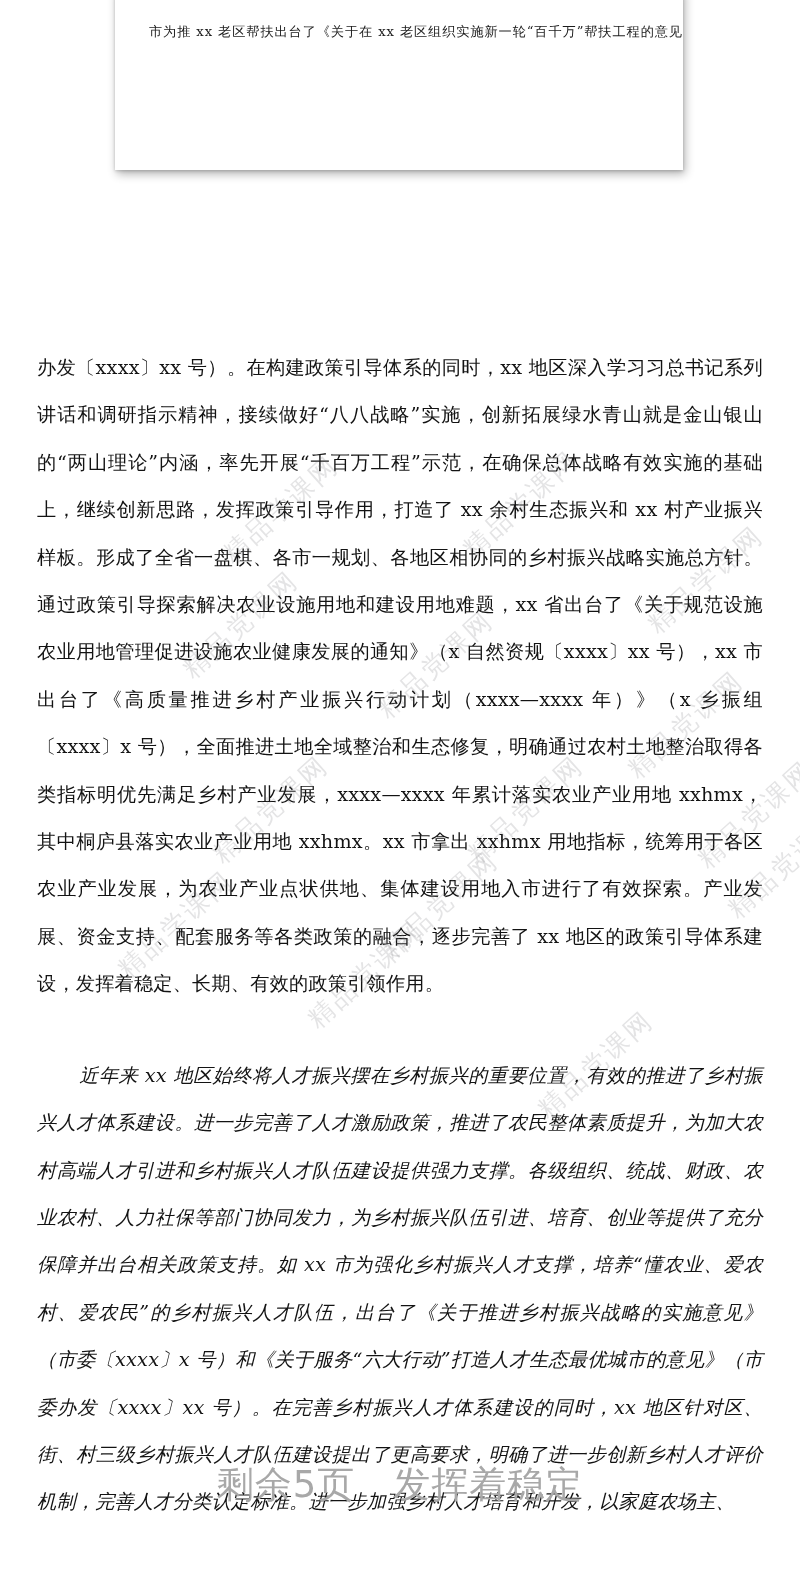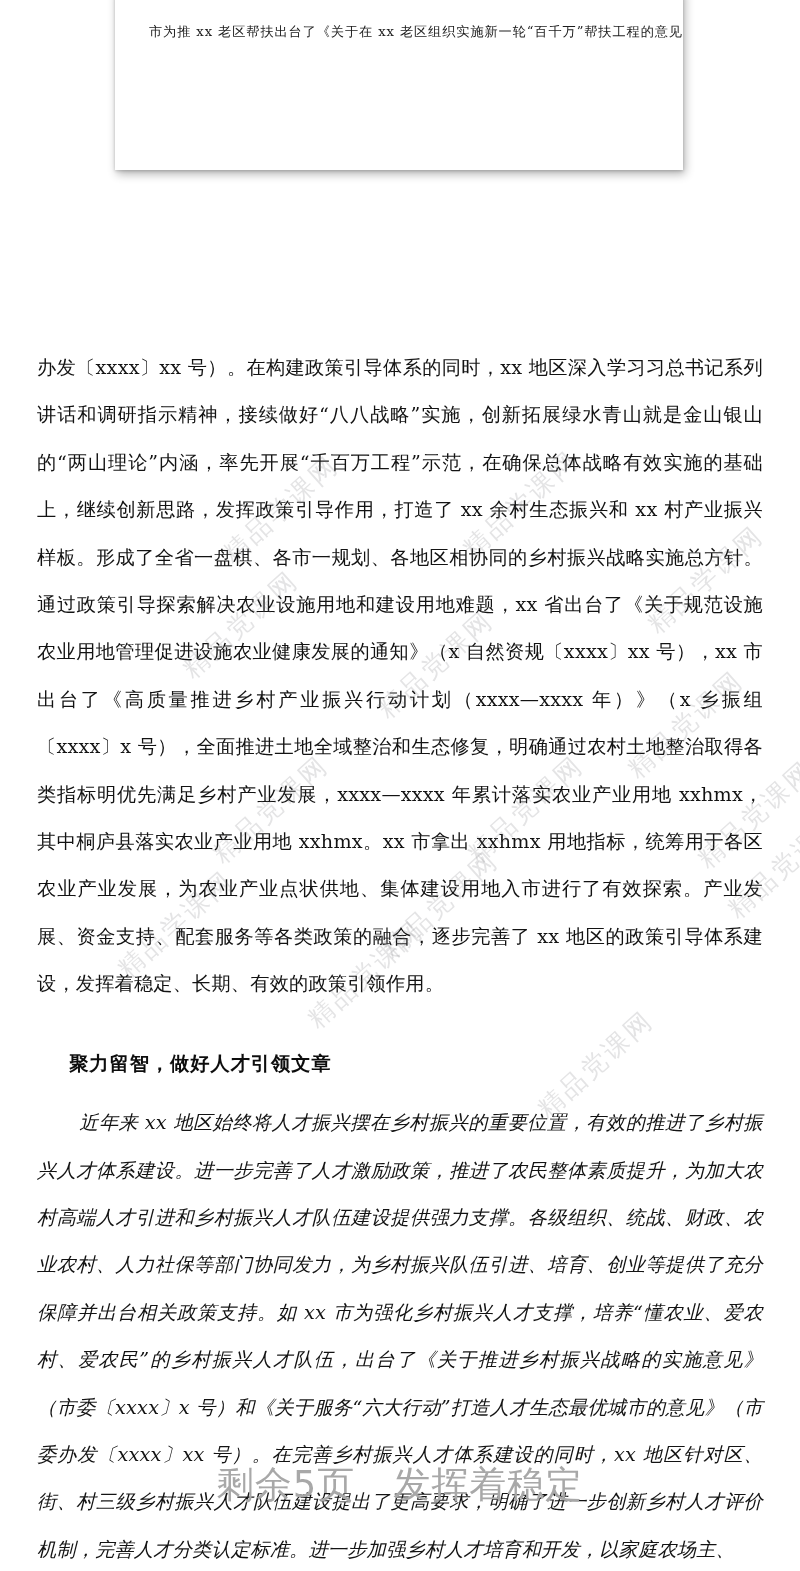--- a/index.html
+++ b/index.html
@@ -131,21 +131,20 @@
     <div class="card-line">市为推 xx 老区帮扶出台了《关于在 xx 老区组织实施新一轮“百千万”帮扶工程的意见》（x</div>
   </div>
 </div>
 
 <div id="doc-body">
 
   <p class="para">办发〔xxxx〕xx 号）。在构建政策引导体系的同时，xx 地区深入学习习总书记系列讲话和调研指示精神，接续做好“八八战略”实施，创新拓展绿水青山就是金山银山的“两山理论”内涵，率先开展“千百万工程”示范，在确保总体战略有效实施的基础上，继续创新思路，发挥政策引导作用，打造了 xx 余村生态振兴和 xx 村产业振兴样板。形成了全省一盘棋、各市一规划、各地区相协同的乡村振兴战略实施总方针。通过政策引导探索解决农业设施用地和建设用地难题，xx 省出台了《关于规范设施农业用地管理促进设施农业健康发展的通知》（x 自然资规〔xxxx〕xx 号），xx 市出台了《高质量推进乡村产业振兴行动计划（xxxx—xxxx 年）》（x 乡振组〔xxxx〕x 号），全面推进土地全域整治和生态修复，明确通过农村土地整治取得各类指标明优先满足乡村产业发展，xxxx—xxxx 年累计落实农业产业用地 xxhmx，其中桐庐县落实农业产业用地 xxhmx。xx 市拿出 xxhmx 用地指标，统筹用于各区农业产业发展，为农业产业点状供地、集体建设用地入市进行了有效探索。产业发展、资金支持、配套服务等各类政策的融合，逐步完善了 xx 地区的政策引导体系建设，发挥着稳定、长期、有效的政策引领作用。</p>
 
   <div class="spacer-half"></div>
 
-  <p class="heading">聚力留智，做好人才引领文章</p>
 
   <p class="para para-indent">近年来 xx 地区始终将人才振兴摆在乡村振兴的重要位置，有效的推进了乡村振兴人才体系建设。进一步完善了人才激励政策，推进了农民整体素质提升，为加大农村高端人才引进和乡村振兴人才队伍建设提供强力支撑。各级组织、统战、财政、农业农村、人力社保等部门协同发力，为乡村振兴队伍引进、培育、创业等提供了充分保障并出台相关政策支持。如 xx 市为强化乡村振兴人才支撑，培养“懂农业、爱农村、爱农民”的乡村振兴人才队伍，出台了《关于推进乡村振兴战略的实施意见》（市委〔xxxx〕x 号）和《关于服务“六大行动”打造人才生态最优城市的意见》（市委办发〔xxxx〕xx 号）。在完善乡村振兴人才体系建设的同时，xx 地区针对区、街、村三级乡村振兴人才队伍建设提出了更高要求，明确了进一步创新乡村人才评价机制，完善人才分类认定标准。进一步加强乡村人才培育和开发，以家庭农场主、</p>
 
 </div>
 
 <div id="watermarks">
     <span class="wm" style="left: 215px; top: 545px;">精品学课网</span>
     <span class="wm" style="left: 455px; top: 540px;">精品学课网</span>
     <span class="wm" style="left: 175px; top: 660px;">精品党课网</span>
     <span class="wm" style="left: 640px; top: 615px;">精品学课网</span>

